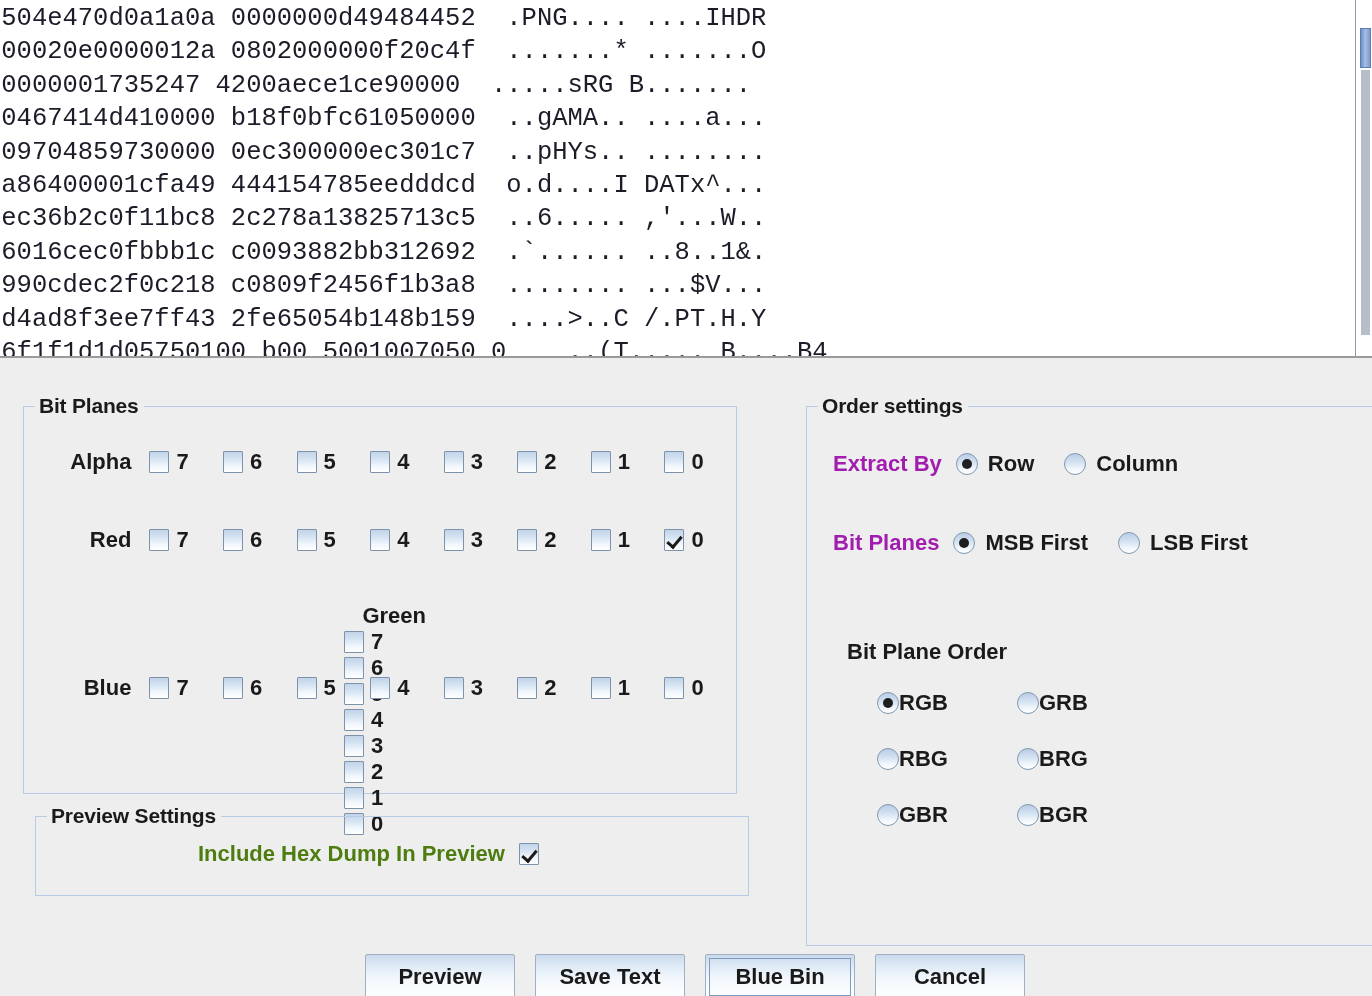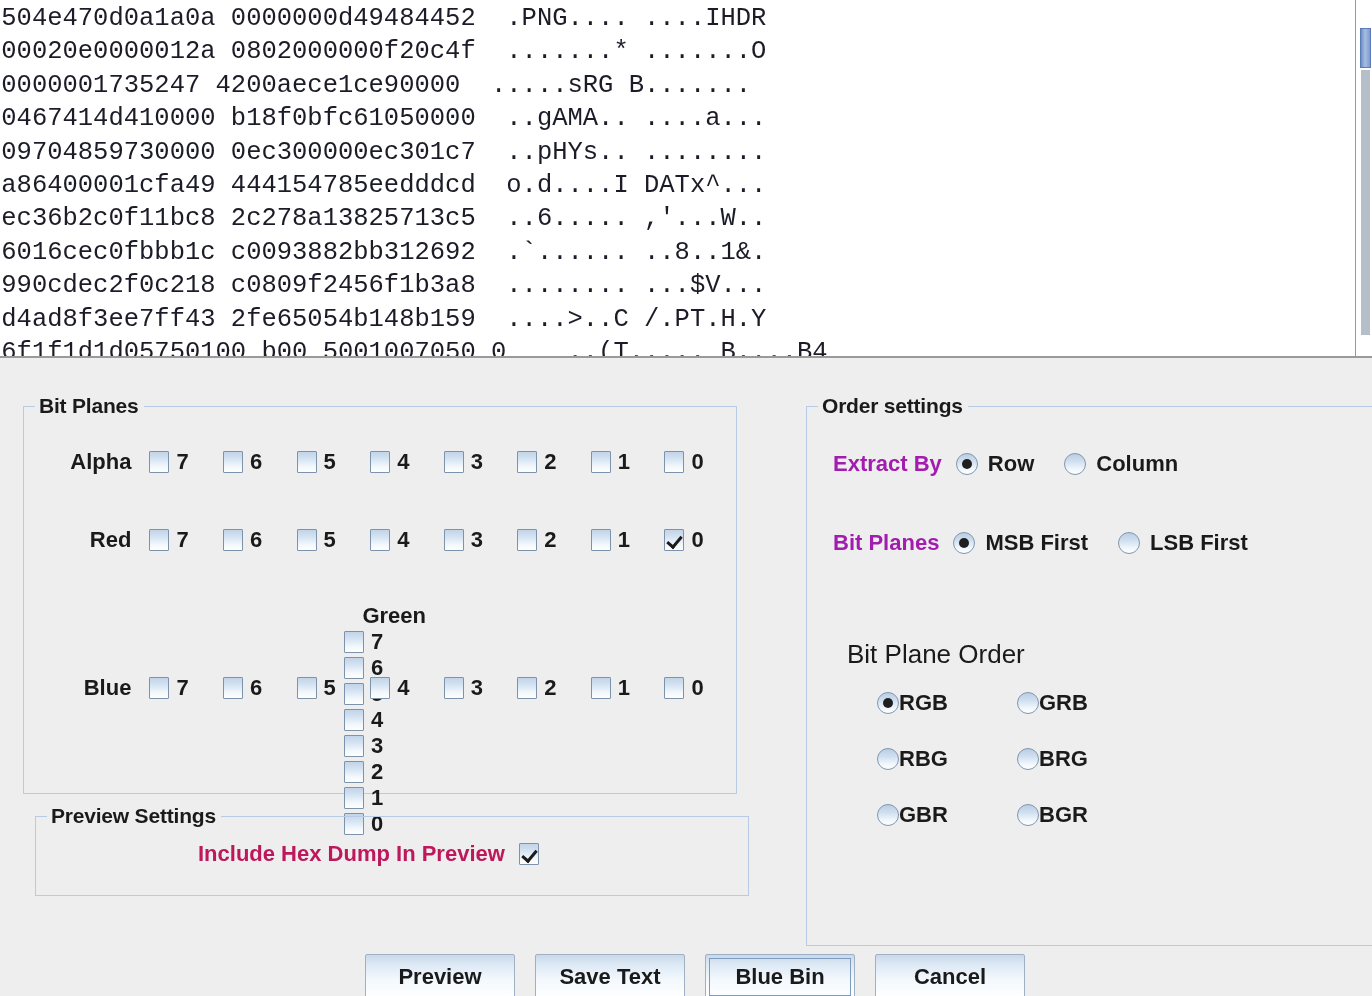--- a/index.html
+++ b/index.html
@@ -205,22 +205,22 @@
   }
   .ropt-label {
     font-size: 22px;
     font-weight: bold;
     color: #1a1a1a;
   }
 
   
   .bpo-title {
     position: absolute;
-    font-size: 26px;
-    font-weight: normal;
+    font-size: 22px;
+    font-weight: bold;
     color: #1a1a1a;
     white-space: nowrap;
   }
   .bpo-grid {
     position: absolute;
     display: grid;
     grid-template-columns: 140px 140px;
     grid-auto-rows: 56px;
     align-items: center;
   }
@@ -232,21 +232,21 @@
   
   .preview-row {
     position: absolute;
     display: flex;
     align-items: center;
     gap: 14px;
   }
   .preview-label {
     font-size: 22px;
     font-weight: bold;
-    color: #be185d;
+    color: #4d7c0f;
     white-space: nowrap;
   }
 
   
   .button-bar {
     position: absolute;
     left: 0;
     top: 596px;
     width: 1372px;
     height: 42px;

